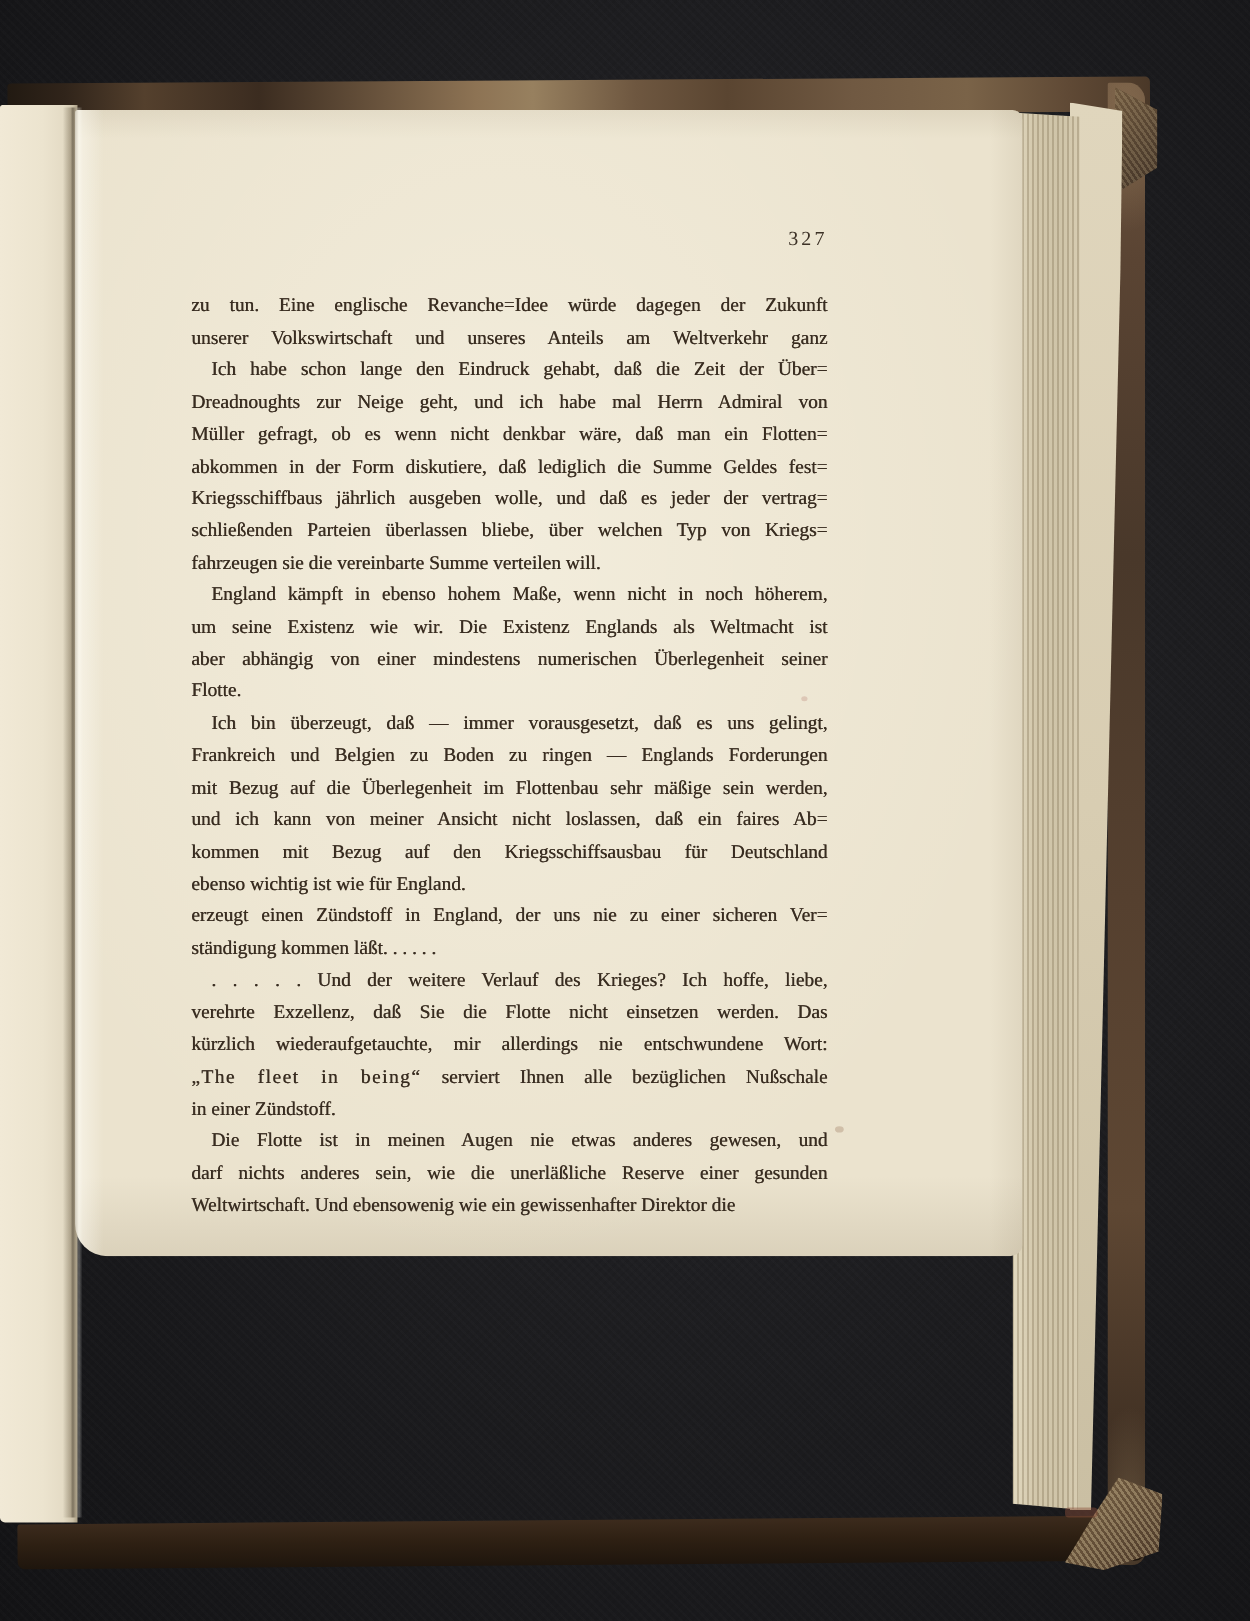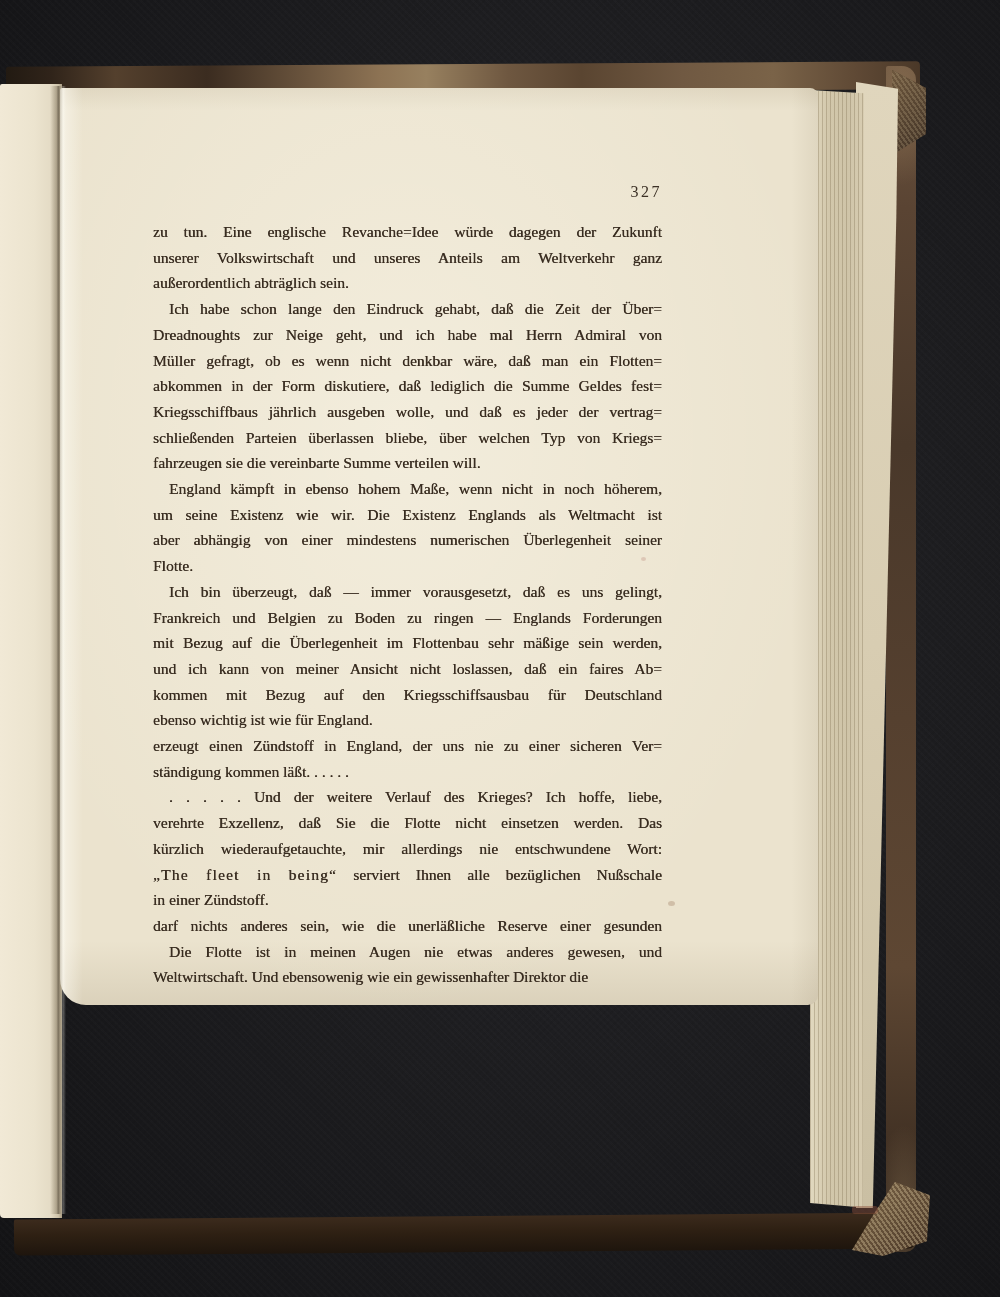--- a/index.html
+++ b/index.html
@@ -77,21 +77,21 @@
       rgba(255,255,248,.30) 82%, rgba(255,255,248,0) 100%);}
 
   .speck1{left:668px;top:901px;width:7px;height:5px;z-index:7;border-radius:50%;
     background:rgba(158,124,96,.35);}
   .speck2{left:641px;top:557px;width:5px;height:4px;z-index:7;border-radius:50%;
     background:rgba(182,126,112,.30);}
 
   
   .page-number{left:93px;top:95px;width:509px;z-index:8;text-align:right;
     font-size:16px;letter-spacing:2.5px;color:#3c3126;}
-  .text-block{left:93px;top:131px;width:509px;z-index:8;color:#382c20;
+  .text-block{left:93px;top:144px;width:509px;z-index:8;color:#382c20;
     text-shadow:.3px 0 0 rgba(56,44,32,.85);}
   .line{line-height:25.7px;font-size:15.5px;
     text-align:justify;text-align-last:justify;white-space:normal;}
   .line.last{text-align-last:left;}
   .line.indent{text-indent:16px;}
   .latin{letter-spacing:1.2px;}
 </style>
 </head>
 <body>
 
@@ -108,21 +108,20 @@
   <div class="abs fore-edge"></div>
   <div class="abs fore-edge-mark"></div>
   <div class="abs left-page"></div>
 
   <div class="abs main-page">
     <div class="abs page-number">327</div>
     <div class="abs text-block">
         <div>
           <div class="line">zu tun. Eine englische Revanche=Idee würde dagegen der Zukunft</div>
           <div class="line">unserer Volkswirtschaft und unseres Anteils am Weltverkehr ganz</div>
-          <div class="line last">außerordentlich abträglich sein.</div>
         </div>
         <div>
           <div class="line indent">Ich habe schon lange den Eindruck gehabt, daß die Zeit der Über=</div>
           <div class="line">Dreadnoughts zur Neige geht, und ich habe mal Herrn Admiral von</div>
           <div class="line">Müller gefragt, ob es wenn nicht denkbar wäre, daß man ein Flotten=</div>
           <div class="line">abkommen in der Form diskutiere, daß lediglich die Summe Geldes fest=</div>
           <div class="line">Kriegsschiffbaus jährlich ausgeben wolle, und daß es jeder der vertrag=</div>
           <div class="line">schließenden Parteien überlassen bliebe, über welchen Typ von Kriegs=</div>
           <div class="line last">fahrzeugen sie die vereinbarte Summe verteilen will.</div>
         </div>
@@ -145,22 +144,22 @@
           <div class="line last">ständigung kommen läßt. . . . . .</div>
         </div>
         <div>
           <div class="line indent">. . . . . Und der weitere Verlauf des Krieges? Ich hoffe, liebe,</div>
           <div class="line">verehrte Exzellenz, daß Sie die Flotte nicht einsetzen werden. Das</div>
           <div class="line">kürzlich wiederaufgetauchte, mir allerdings nie entschwundene Wort:</div>
           <div class="line"><span class="latin">„The fleet in being“</span><span> serviert Ihnen alle bezüglichen Nußschale</span></div>
           <div class="line last">in einer Zündstoff.</div>
         </div>
         <div>
+          <div class="line indent">Die Flotte ist in meinen Augen nie etwas anderes gewesen, und</div>
           <div class="line">darf nichts anderes sein, wie die unerläßliche Reserve einer gesunden</div>
-          <div class="line indent">Die Flotte ist in meinen Augen nie etwas anderes gewesen, und</div>
           <div class="line last">Weltwirtschaft. Und ebensowenig wie ein gewissenhafter Direktor die</div>
         </div>
       </div>
   </div>
 
   <div class="abs gutter"></div>
   <div class="abs speck1"></div>
   <div class="abs speck2"></div>
 </div>
 

